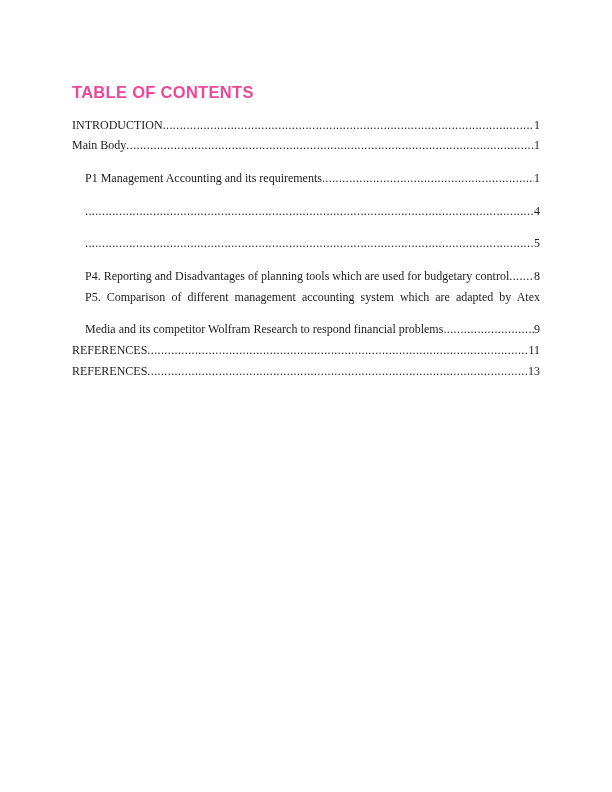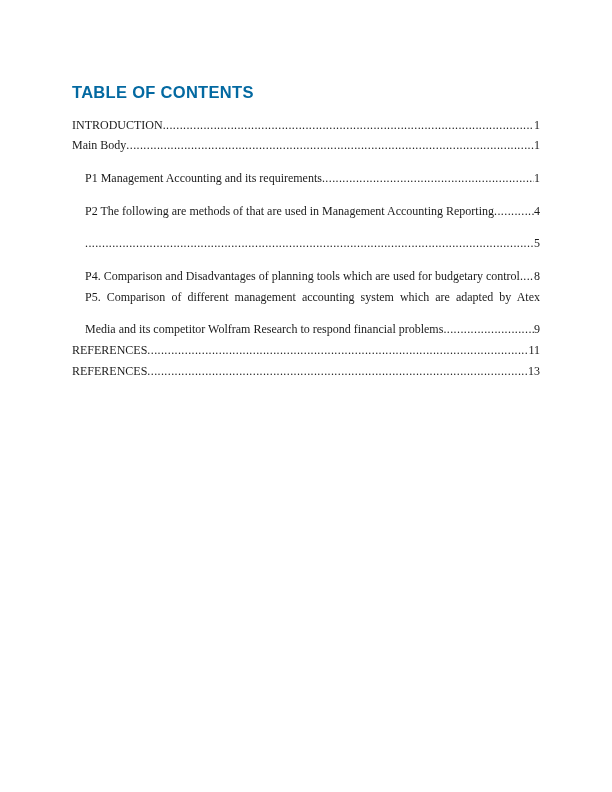--- a/index.html
+++ b/index.html
@@ -49,21 +49,21 @@
     text-align-last: justify;
     padding-left: 13px;
     white-space: normal;
   }
 </style>
 </head>
 <body style="color: rgb(27, 27, 27);">
 
 <div class="page" style="background: rgb(255, 255, 255);">
 
-  <h1 class="doc-heading" style="color: #0369a1;">TABLE OF CONTENTS</h1>
+  <h1 class="doc-heading" style="color: #ec4899;">TABLE OF CONTENTS</h1>
 
   <div class="toc">
 
     <div class="toc-row">
       <span class="toc-label">INTRODUCTION</span>
       <span class="leader">............................................................................................................................................................................................................................................................................................................</span>
       <span class="toc-page">1</span>
     </div>
 
     <div class="toc-row">
@@ -72,32 +72,31 @@
       <span class="toc-page">1</span>
     </div>
 
     <div class="toc-row lvl1">
       <span class="toc-label">P1 Management Accounting and its requirements</span>
       <span class="leader">............................................................................................................................................................................................................................................................................................................</span>
       <span class="toc-page">1</span>
     </div>
 
     <div class="toc-row lvl1">
-      <span class="toc-label">P2 The following are methods of that are used in Management Accounting Reporting</span>
       <span class="leader">............................................................................................................................................................................................................................................................................................................</span>
       <span class="toc-page">4</span>
     </div>
 
     <div class="toc-row lvl1">
       <span class="leader">............................................................................................................................................................................................................................................................................................................</span>
       <span class="toc-page">5</span>
     </div>
 
     <div class="toc-row lvl1">
-      <span class="toc-label">P4. Comparison and Disadvantages of planning tools which are used for budgetary control</span>
+      <span class="toc-label">P4. Reporting and Disadvantages of planning tools which are used for budgetary control</span>
       <span class="leader">............................................................................................................................................................................................................................................................................................................</span>
       <span class="toc-page">8</span>
     </div>
 
     <div>
       <div class="justify-line">P5. Comparison of different management accounting system which are adapted by Atex</div>
       <div class="toc-row lvl1">
         <span class="toc-label">Media and its competitor Wolfram Research to respond financial problems</span>
         <span class="leader">............................................................................................................................................................................................................................................................................................................</span>
         <span class="toc-page">9</span>

